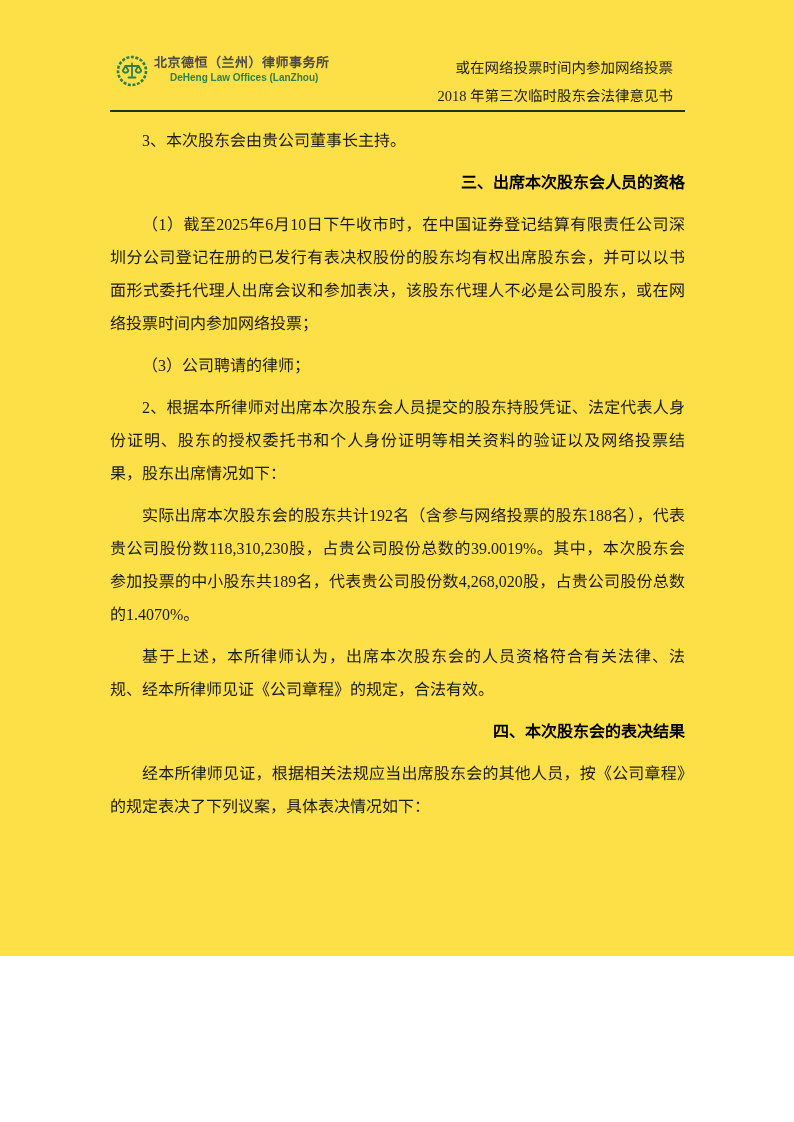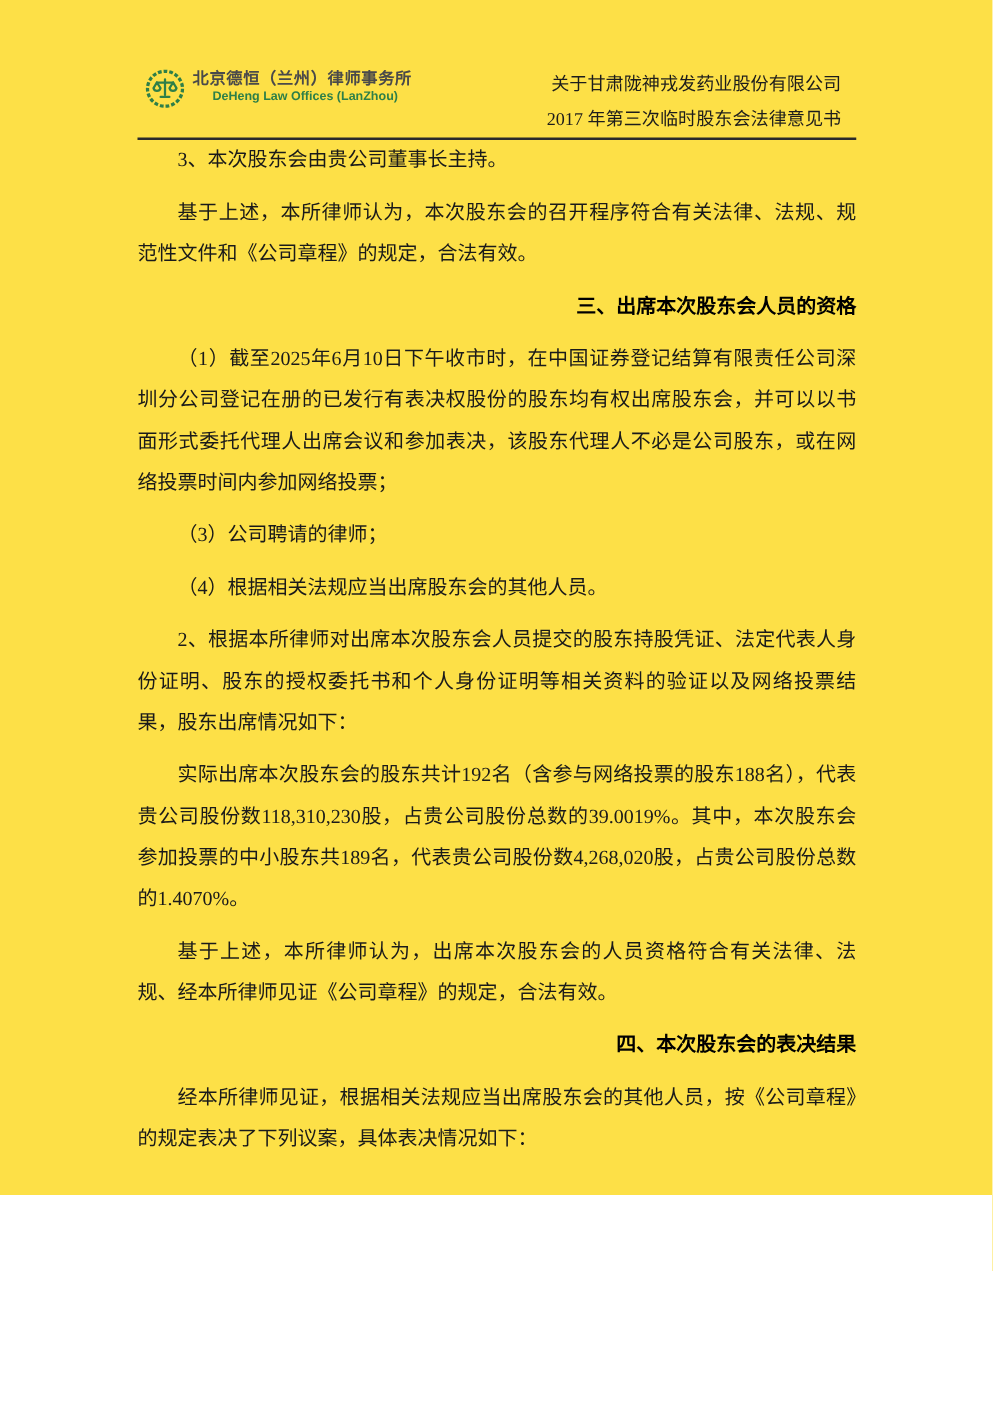--- a/index.html
+++ b/index.html
@@ -64,21 +64,21 @@
     white-space: nowrap;
   }
   .header-rule {
     border: none;
     border-top: 2px solid #2b2b2b;
     margin: 0;
     height: 0;
   }
   
   .doc-body {
-    margin-top: 0;
+    margin-top: 12px;
   }
   .para, .heading {
     margin: 0 0 9px 0;
     font-size: 16px;
     line-height: 33px;
     text-indent: 2em;
     text-align: justify;
     text-justify: inter-ideograph;
   }
   .heading {
@@ -117,34 +117,32 @@
             <line x1="12.5" y1="22.5" x2="19.5" y2="22.5"></line>
           </g>
         </svg>
       </span>
       <div class="firm-names">
         <div class="firm-zh">北京德恒（兰州）律师事务所</div>
         <div class="firm-en">DeHeng Law Offices (LanZhou)</div>
       </div>
     </div>
     <div class="header-right">
-      <div>关于甘肃陇神戎发药业股份有限公司</div>
-      <div>2017 年第三次临时股东会法律意见书</div>
+      <div>或在网络投票时间内参加网络投票</div>
+      <div>2018 年第三次临时股东会法律意见书</div>
     </div>
   </header>
 
   <div class="header-rule"></div>
 
   <main class="doc-body">
     <p class="para">3、本次股东会由贵公司董事长主持。</p>
-    <p class="para">基于上述，本所律师认为，本次股东会的召开程序符合有关法律、法规、规范性文件和《公司章程》的规定，合法有效。</p>
     <p class="heading">三、出席本次股东会人员的资格</p>
     <p class="para">（1）截至2025年6月10日下午收市时，在中国证券登记结算有限责任公司深圳分公司登记在册的已发行有表决权股份的股东均有权出席股东会，并可以以书面形式委托代理人出席会议和参加表决，该股东代理人不必是公司股东，或在网络投票时间内参加网络投票；</p>
     <p class="para">（3）公司聘请的律师；</p>
-    <p class="para">（4）根据相关法规应当出席股东会的其他人员。</p>
     <p class="para">2、根据本所律师对出席本次股东会人员提交的股东持股凭证、法定代表人身份证明、股东的授权委托书和个人身份证明等相关资料的验证以及网络投票结果，股东出席情况如下：</p>
     <p class="para">实际出席本次股东会的股东共计192名（含参与网络投票的股东188名），代表贵公司股份数118,310,230股，占贵公司股份总数的39.0019%。其中，本次股东会参加投票的中小股东共189名，代表贵公司股份数4,268,020股，占贵公司股份总数的1.4070%。</p>
     <p class="para">基于上述，本所律师认为，出席本次股东会的人员资格符合有关法律、法规、经本所律师见证《公司章程》的规定，合法有效。</p>
     <p class="heading">四、本次股东会的表决结果</p>
     <p class="para">经本所律师见证，根据相关法规应当出席股东会的其他人员，按《公司章程》的规定表决了下列议案，具体表决情况如下：</p>
   </main>
 
   <footer class="doc-footer">
     <span>- 3 -</span>
   </footer>

